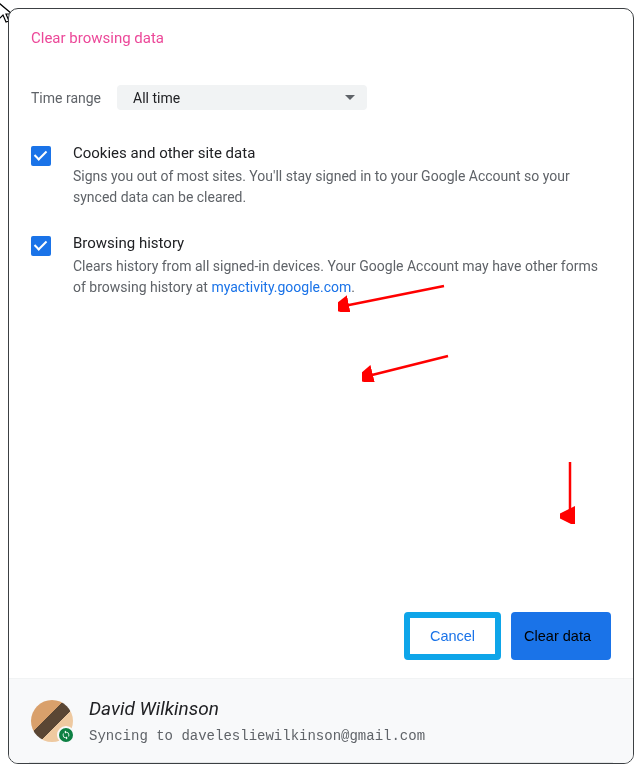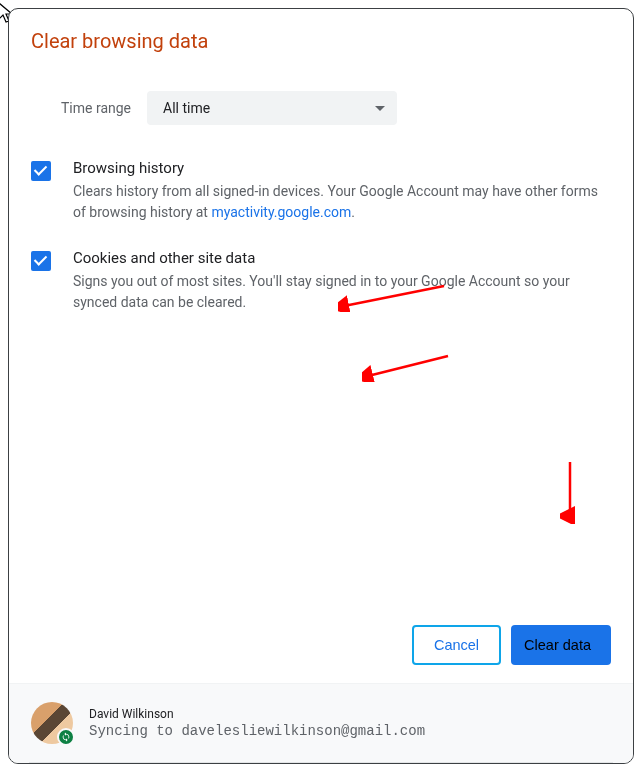--- a/index.html
+++ b/index.html
@@ -19,22 +19,22 @@
     right: 8px;
     bottom: 8px;
     border: 1px solid #3c4043;
     border-radius: 10px;
     overflow: hidden;
     display: flex;
     flex-direction: column;
     background: #fff;
   }
   .title {
-    font-size: 20px;
-    color: #c2410c;
+    font-size: 15px;
+    color: #ec4899;
     padding: 20px 22px 14px 22px;
   }
   .tabs {
     display: flex;
     border-bottom: 1px solid #dadce0;
   }
   .tab {
     flex: 1;
     text-align: center;
     padding: 12px 0 14px 0;
@@ -56,34 +56,33 @@
   }
   .body {
     padding: 24px 22px 0 22px;
     flex: 1;
   }
   .timerange-row {
     display: flex;
     align-items: center;
     gap: 16px;
     margin-bottom: 34px;
-    margin-left: 30px;
   }
   .timerange-label {
     font-size: 14px;
     color: #5f6368;
   }
   .select {
     display: flex;
     align-items: center;
     justify-content: space-between;
     background: #f1f3f4;
     border-radius: 4px;
     padding: 0 12px 0 16px;
-    height: 34px;
+    height: 25px;
     width: 250px;
     font-size: 14px;
     color: #202124;
     cursor: pointer;
   }
   .select .chev {
     border-left: 5px solid transparent;
     border-right: 5px solid transparent;
     border-top: 5px solid #5f6368;
   }
@@ -137,21 +136,21 @@
     font-size: 14.5px;
     font-weight: 500;
     padding: 10px 20px;
     border-radius: 4px;
     cursor: pointer;
     border: none;
   }
   .btn-secondary {
     background: #fff;
     color: #1a73e8;
-    border: 2px solid #0ea5e9;
+    border: 6px solid #0ea5e9;
   }
   .btn-primary {
     background: #1a73e8;
     color: #000000;
     padding-left: 13px;
   }
   .footer {
     background: #f8f9fa;
     border-top: 1px solid #f1f3f4;
     padding: 0 20px;
@@ -179,23 +178,24 @@
     height: 18px;
     border-radius: 50%;
     background: #0d8043;
     border: 2px solid #f8f9fa;
     display: flex;
     align-items: center;
     justify-content: center;
   }
   .sync-badge svg { width: 10px; height: 10px; }
   .profile-name {
-    font-size: 12px;
+    font-size: 19px;
     color: #202124;
-    margin-bottom: 2px;
+    margin-bottom: 8px;
+    font-style: italic;
   }
   .profile-sync {
     font-size: 14px;
     color: #5f6368;
     font-family: Liberation Mono, monospace;
   }
   .footer-note {
     font-size: 14px;
     color: #5f6368;
     line-height: 1.6;
@@ -232,38 +232,38 @@
   <div class="title">Clear browsing data</div>
 
 
   <div class="body">
 
     <div class="timerange-row">
       <span class="timerange-label">Time range</span>
       <div class="select">
         <span>All time</span>
         <span class="chev"></span>
+      </div>
+    </div>
+
+    <div class="check-row">
+      <div class="cb"></div>
+      <div>
+        <div class="opt-title">Cookies and other site data</div>
+        <div class="opt-desc">Signs you out of most sites. You'll stay signed in to your Google Account so your synced data can be cleared.</div>
       </div>
     </div>
 
     <div class="check-row">
       <div class="cb"></div>
       <div>
         <div class="opt-title">Browsing history</div>
         <div class="opt-desc">
           <span>Clears history from all signed-in devices. Your Google Account may have other forms of browsing history at </span><span class="link">myactivity.google.com</span><span>.</span>
         </div>
-      </div>
-    </div>
-
-    <div class="check-row">
-      <div class="cb"></div>
-      <div>
-        <div class="opt-title">Cookies and other site data</div>
-        <div class="opt-desc">Signs you out of most sites. You'll stay signed in to your Google Account so your synced data can be cleared.</div>
       </div>
     </div>
 
 
   </div>
 
   <div class="buttons">
     <button class="btn btn-secondary">Cancel</button>
     <button class="btn btn-primary">Clear data</button>
   </div>

